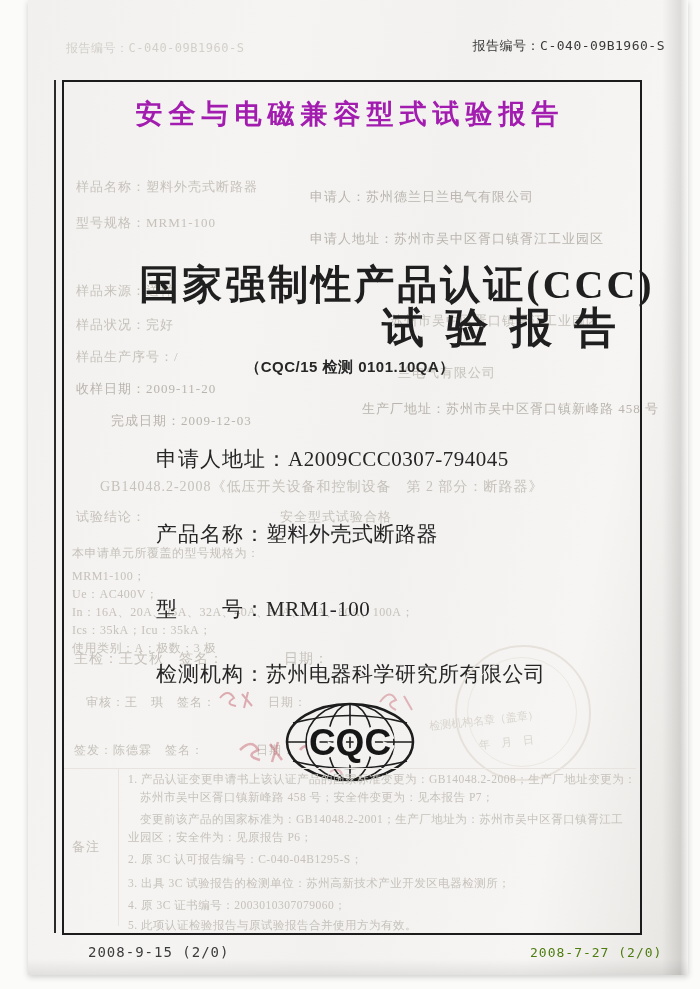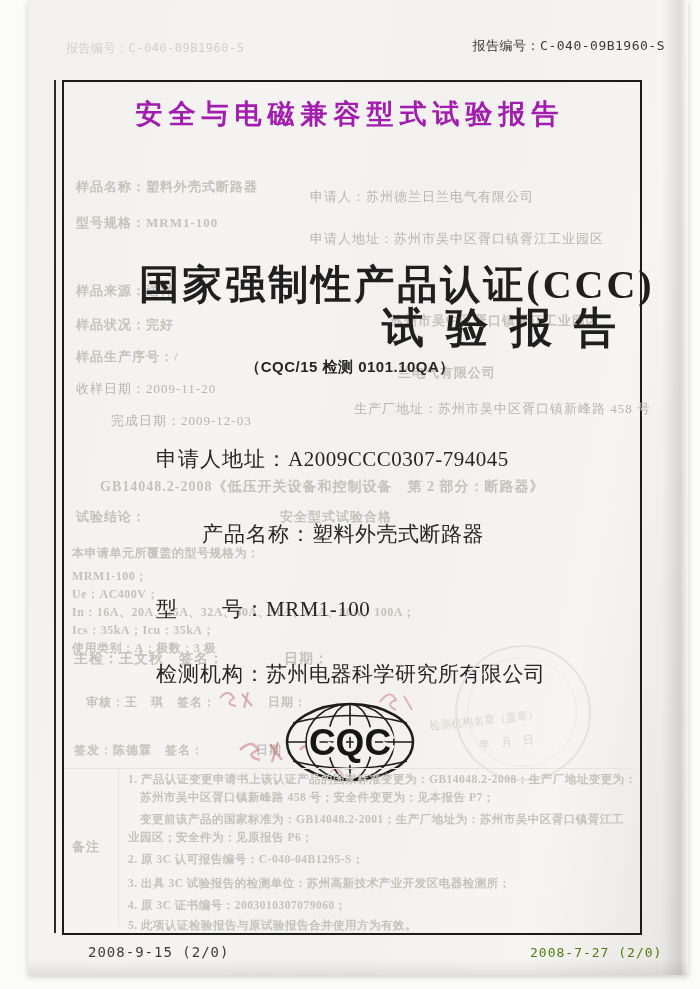--- a/index.html
+++ b/index.html
@@ -16,21 +16,21 @@
   }
   .paper::after{ 
     content:"";position:absolute;right:0;top:0;width:26px;height:100%;
     background:linear-gradient(90deg,rgba(0,0,0,0) 0%,rgba(0,0,0,.10) 70%,rgba(255,255,255,.5) 100%);
   }
   .paper::before{ 
     content:"";position:absolute;left:0;bottom:0;width:100%;height:16px;
     background:linear-gradient(180deg,rgba(0,0,0,0),rgba(0,0,0,.08));
   }
   .abs{position:absolute;}
-  .ghost{color:#c6c2bb;font-weight:bold;}
+  .ghost{color:#c6c2bb;}
   .ghost2{color:#b9b5ae;}
   .frame{
     position:absolute;left:62px;top:80px;width:576px;height:851px;
     border:2px solid #1c1c1c;background:transparent;
   }
   .edge-line{
     position:absolute;left:54px;top:80px;height:853px;width:0;
     border-left:2px solid #2a2a2a;
   }
   .report-no-top{
@@ -99,33 +99,33 @@
 <div class="abs gline ghost" style="left:76px;top:282px;">样品来源：送样</div>
 <div class="abs gline ghost" style="left:76px;top:316px;">样品状况：完好</div>
 <div class="abs gline ghost" style="left:76px;top:348px;">样品生产序号：/</div>
 <div class="abs gline ghost2" style="left:76px;top:380px;">收样日期：2009-11-20</div>
 <div class="abs gline ghost2" style="left:76px;top:412px;margin-left:35px;">完成日期：2009-12-03</div>
 
 <div class="abs gline ghost2" style="left:310px;top:188px;">申请人：苏州德兰日兰电气有限公司</div>
 <div class="abs gline ghost2" style="left:310px;top:230px;">申请人地址：苏州市吴中区胥口镇胥江工业园区</div>
 <div class="abs gline ghost" style="left:390px;top:312px;">苏州市吴中区胥口镇胥江工业园区</div>
 <div class="abs gline ghost" style="left:398px;top:364px;">兰电气有限公司</div>
-<div class="abs gline ghost2" style="left:354px;top:400px;">生产厂地址：苏州市吴中区胥口镇新峰路 458 号</div>
+<div class="abs gline ghost2" style="left:362px;top:400px;">生产厂地址：苏州市吴中区胥口镇新峰路 458 号</div>
 
 <div class="abs main-title1" style="left:62px;top:257px;padding-left:47px;">国家强制性产品认证(CCC)</div>
 <div class="abs main-title2" style="left:62px;top:300px;">试验报告</div>
 <div class="abs subtitle" style="left:62px;top:358px;">（CQC/15 检测 0101.10QA）</div>
 
 <div class="abs field" style="left:156px;top:445px;"><span>申请人地址：</span><span class="val">A2009CCC0307-794045</span></div>
 
 <div class="abs gline ghost" style="left:100px;top:478px;font-size:14px;">GB14048.2-2008《低压开关设备和控制设备　第 2 部分：断路器》</div>
 <div class="abs gline ghost" style="left:76px;top:508px;">试验结论：</div>
 <div class="abs gline ghost" style="left:280px;top:508px;">安全型式试验合格</div>
 
-<div class="abs field" style="left:156px;top:520px;margin-left:46px;"><span>产品名称：</span><span class="val">塑料外壳式断路器</span></div>
+<div class="abs field" style="left:156px;top:520px;"><span>产品名称：</span><span class="val">塑料外壳式断路器</span></div>
 
 <div class="abs spec ghost" style="left:72px;top:545px;">本申请单元所覆盖的型号规格为：</div>
 <div class="abs spec ghost" style="left:72px;top:568px;">MRM1-100；</div>
 <div class="abs spec ghost" style="left:72px;top:586px;">Ue：AC400V；</div>
 <div class="abs spec ghost" style="left:72px;top:604px;">In：16A、20A、25A、32A、40A、50A、63A、80A、100A；</div>
 <div class="abs spec ghost" style="left:72px;top:622px;">Ics：35kA；Icu：35kA；</div>
 <div class="abs spec ghost" style="left:72px;top:640px;">使用类别：A；极数：3 极</div>
 
 <div class="abs field" style="left:156px;top:595px;"><span>型　　号：</span><span class="val">MRM1-100</span></div>
 

